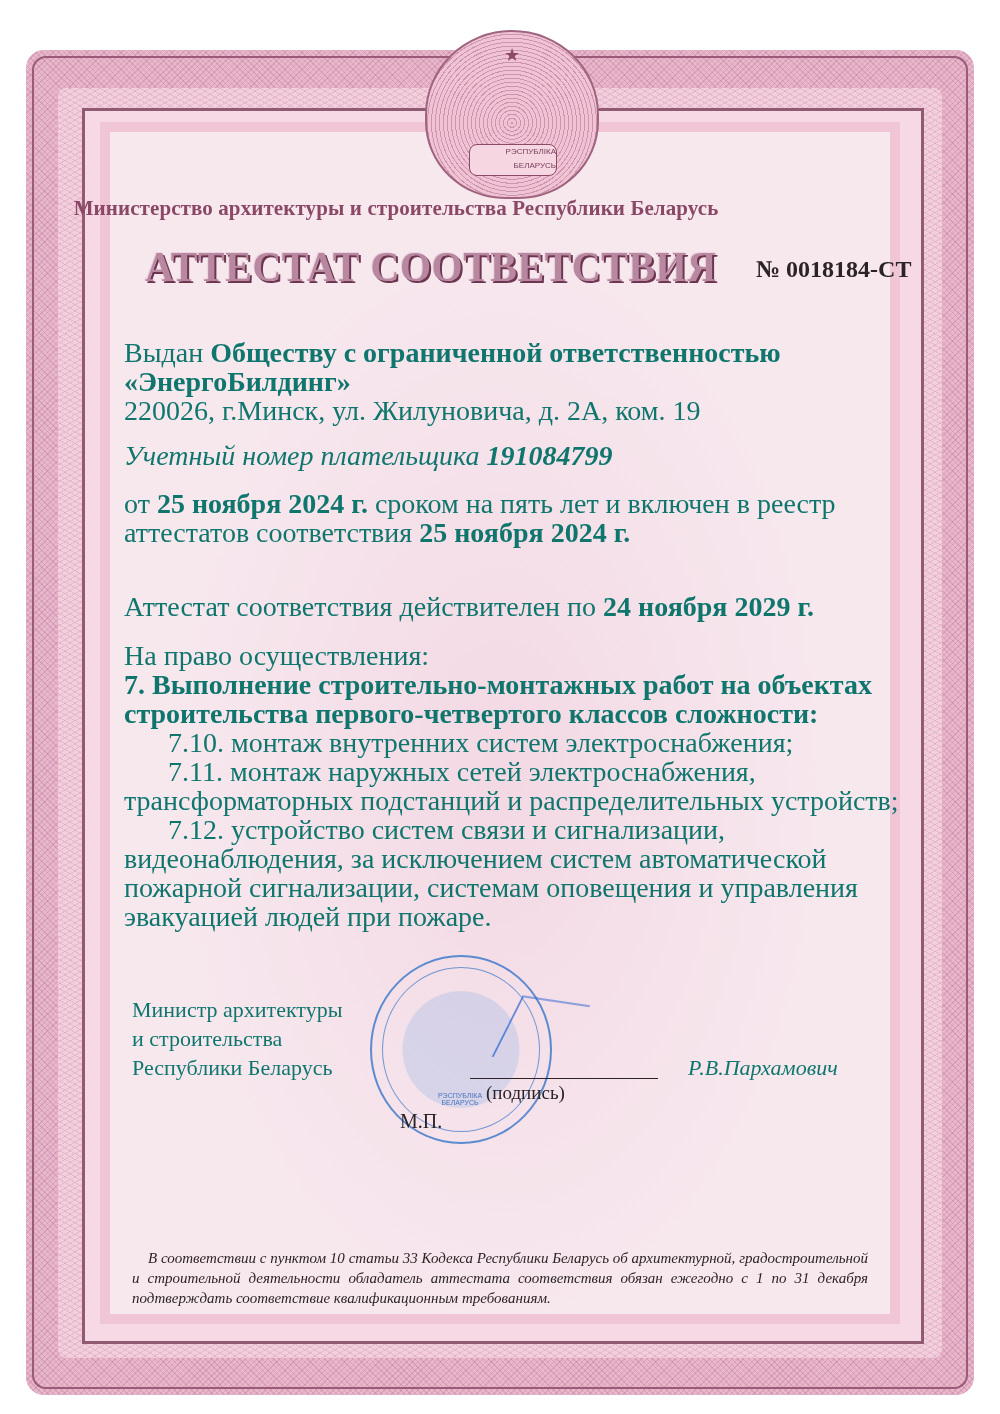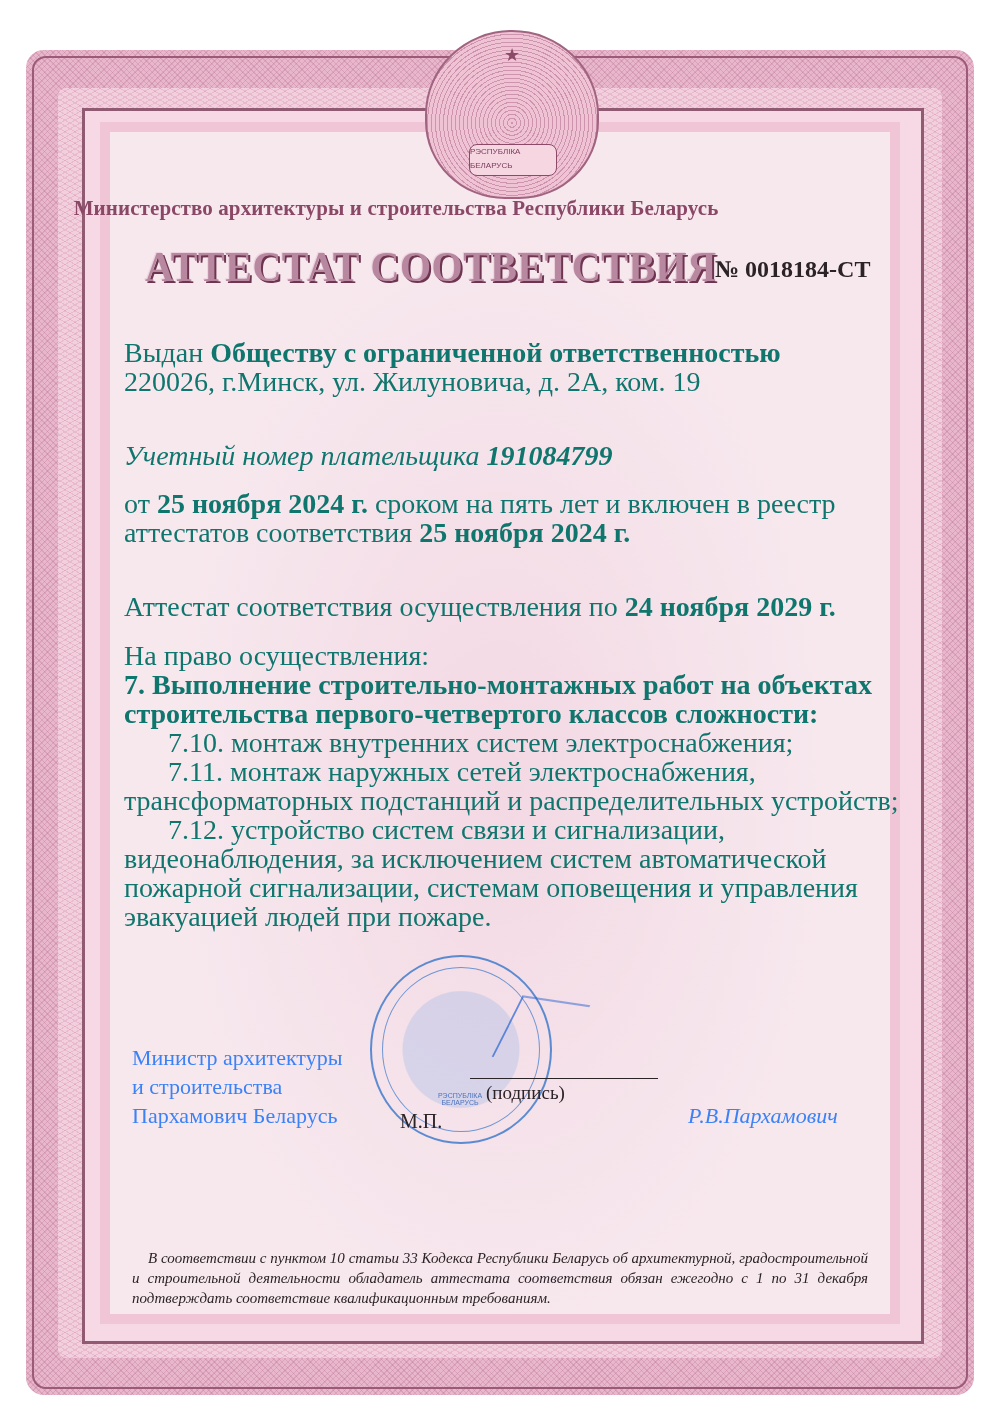--- a/index.html
+++ b/index.html
@@ -45,44 +45,44 @@
     border-radius:50% 50% 46% 46%;
     background:
       repeating-radial-gradient(circle at 50% 55%, rgba(140,60,100,0.35) 0 1px, transparent 1px 4px),
       #f0c3d4;
     border:2px solid #a06480;
   }
   .emblem-star { position:absolute; left:77px; top:12px; color:#8a4a68; font-size:18px; }
   .emblem-ribbon {
     position:absolute; left:42px; top:112px; width:86px; height:30px;
     border:1.5px solid #8a4a68; border-radius:8px; background:#f5d6e1;
-    font-family:"Liberation Sans", sans-serif; font-size:8px; color:#7a3c5a; text-align:left; line-height:14px;
+    font-family:"Liberation Sans", sans-serif; font-size:8px; color:#7a3c5a; text-align:right; line-height:14px;
   }
 
   .content { position:absolute; left:0; top:0; width:1000px; height:1414px; color:#2b2326; }
 
   .ministry {
     position:absolute; left:0; width:792px; top:196px; text-align:center;
     font-weight:bold; font-size:21px; color:#8a4866; letter-spacing:0.1px;
   }
   .title {
     position:absolute; left:145px; top:243px; font-weight:bold; font-size:40px;
     color:#b887a0; letter-spacing:0.5px;
     text-shadow: 2px 2px 0 #6e3550, -1px -1px 0 #ecd3de;
     transform:scaleY(1.05);
   }
   .cert-number {
-    position:absolute; left:715px; top:256px; font-weight:bold; font-size:24px; color:#2b2326;
+    position:absolute; left:756px; top:256px; font-weight:bold; font-size:24px; color:#2b2326;
   }
 
   .p { position:absolute; left:124px; font-size:28px; line-height:29px; color:#0f766e; }
   .b { font-weight:bold; }
   .indent { padding-left:44px; }
 
-  .sig { position:absolute; font-size:22px; line-height:29px; color:#3b82f6;margin-top:48px; }
+  .sig { position:absolute; font-size:22px; line-height:29px; color:#0f766e; }
   .sig-line { position:absolute; left:470px; top:1078px; width:188px; border-top:1px solid #2b2326; }
   .sig-caption { position:absolute; left:486px; top:1082px; font-size:19px; color:#2b2326; }
   .mp { position:absolute; left:400px; top:1110px; font-size:20px; color:#2b2326; }
 
   .stamp {
     position:absolute; left:370px; top:955px; width:178px; height:185px; border-radius:50%;
     border:2px solid rgba(40,110,200,0.75);
     background: radial-gradient(circle, rgba(80,150,230,0.18) 0 45%, transparent 46%);
   }
   .stamp::after {
@@ -118,20 +118,21 @@
   </div>
 </div>
 
 <div class="content">
   <div class="ministry">Министерство архитектуры и строительства Республики Беларусь</div>
   <div class="title">АТТЕСТАТ СООТВЕТСТВИЯ</div>
   <div class="cert-number">№ 0018184-СТ</div>
 
   <div class="p" style="top:338px;">
     <div><span>Выдан</span> <span class="b">Обществу с ограниченной ответственностью</span></div>
+    <div class="b">«ЭнергоБилдинг»</div>
     <div>220026, г.Минск, ул. Жилуновича, д. 2А, ком. 19</div>
   </div>
 
   <div class="p" style="top:441px;font-style:italic;">
     <span>Учетный номер плательщика</span>
     <span class="b">191084799</span>
   </div>
 
   <div class="p" style="top:489px;">
     <div>
@@ -139,21 +140,21 @@
       <span class="b">25 ноября 2024 г.</span>
       <span>сроком на пять лет и включен в реестр</span>
     </div>
     <div>
       <span>аттестатов соответствия</span>
       <span class="b">25 ноября 2024 г.</span>
     </div>
   </div>
 
   <div class="p" style="top:592px;">
-    <span>Аттестат соответствия осуществления по</span>
+    <span>Аттестат соответствия действителен по</span>
     <span class="b">24 ноября 2029 г.</span>
   </div>
 
   <div class="p" style="top:641px;">
     <div>На право осуществления:</div>
     <div class="b">7. Выполнение строительно-монтажных работ на объектах</div>
     <div class="b">строительства первого-четвертого классов сложности:</div>
     <div class="indent">7.10. монтаж внутренних систем электроснабжения;</div>
     <div class="indent">7.11. монтаж наружных сетей электроснабжения,</div>
     <div>трансформаторных подстанций и распределительных устройств;</div>
@@ -164,21 +165,21 @@
   </div>
 
   <div class="stamp">
     <div class="stamp-text">РЭСПУБЛІКА БЕЛАРУСЬ</div>
   </div>
   <div class="signature-scribble"></div>
 
   <div class="sig" style="left:132px; top:995px;">
     <div>Министр архитектуры</div>
     <div>и строительства</div>
-    <div>Пархамович Беларусь</div>
+    <div>Республики Беларусь</div>
   </div>
   <div class="sig-line"></div>
   <div class="sig-caption">(подпись)</div>
   <div class="sig" style="left:688px; top:1053px;font-style:italic;">Р.В.Пархамович</div>
   <div class="mp">М.П.</div>
 
   <div class="footer">В соответствии с пунктом 10 статьи 33 Кодекса Республики Беларусь об архитектурной, градостроительной и строительной деятельности обладатель аттестата соответствия обязан ежегодно с 1 по 31 декабря подтверждать соответствие квалификационным требованиям.</div>
 </div>
 
 </body></html>

